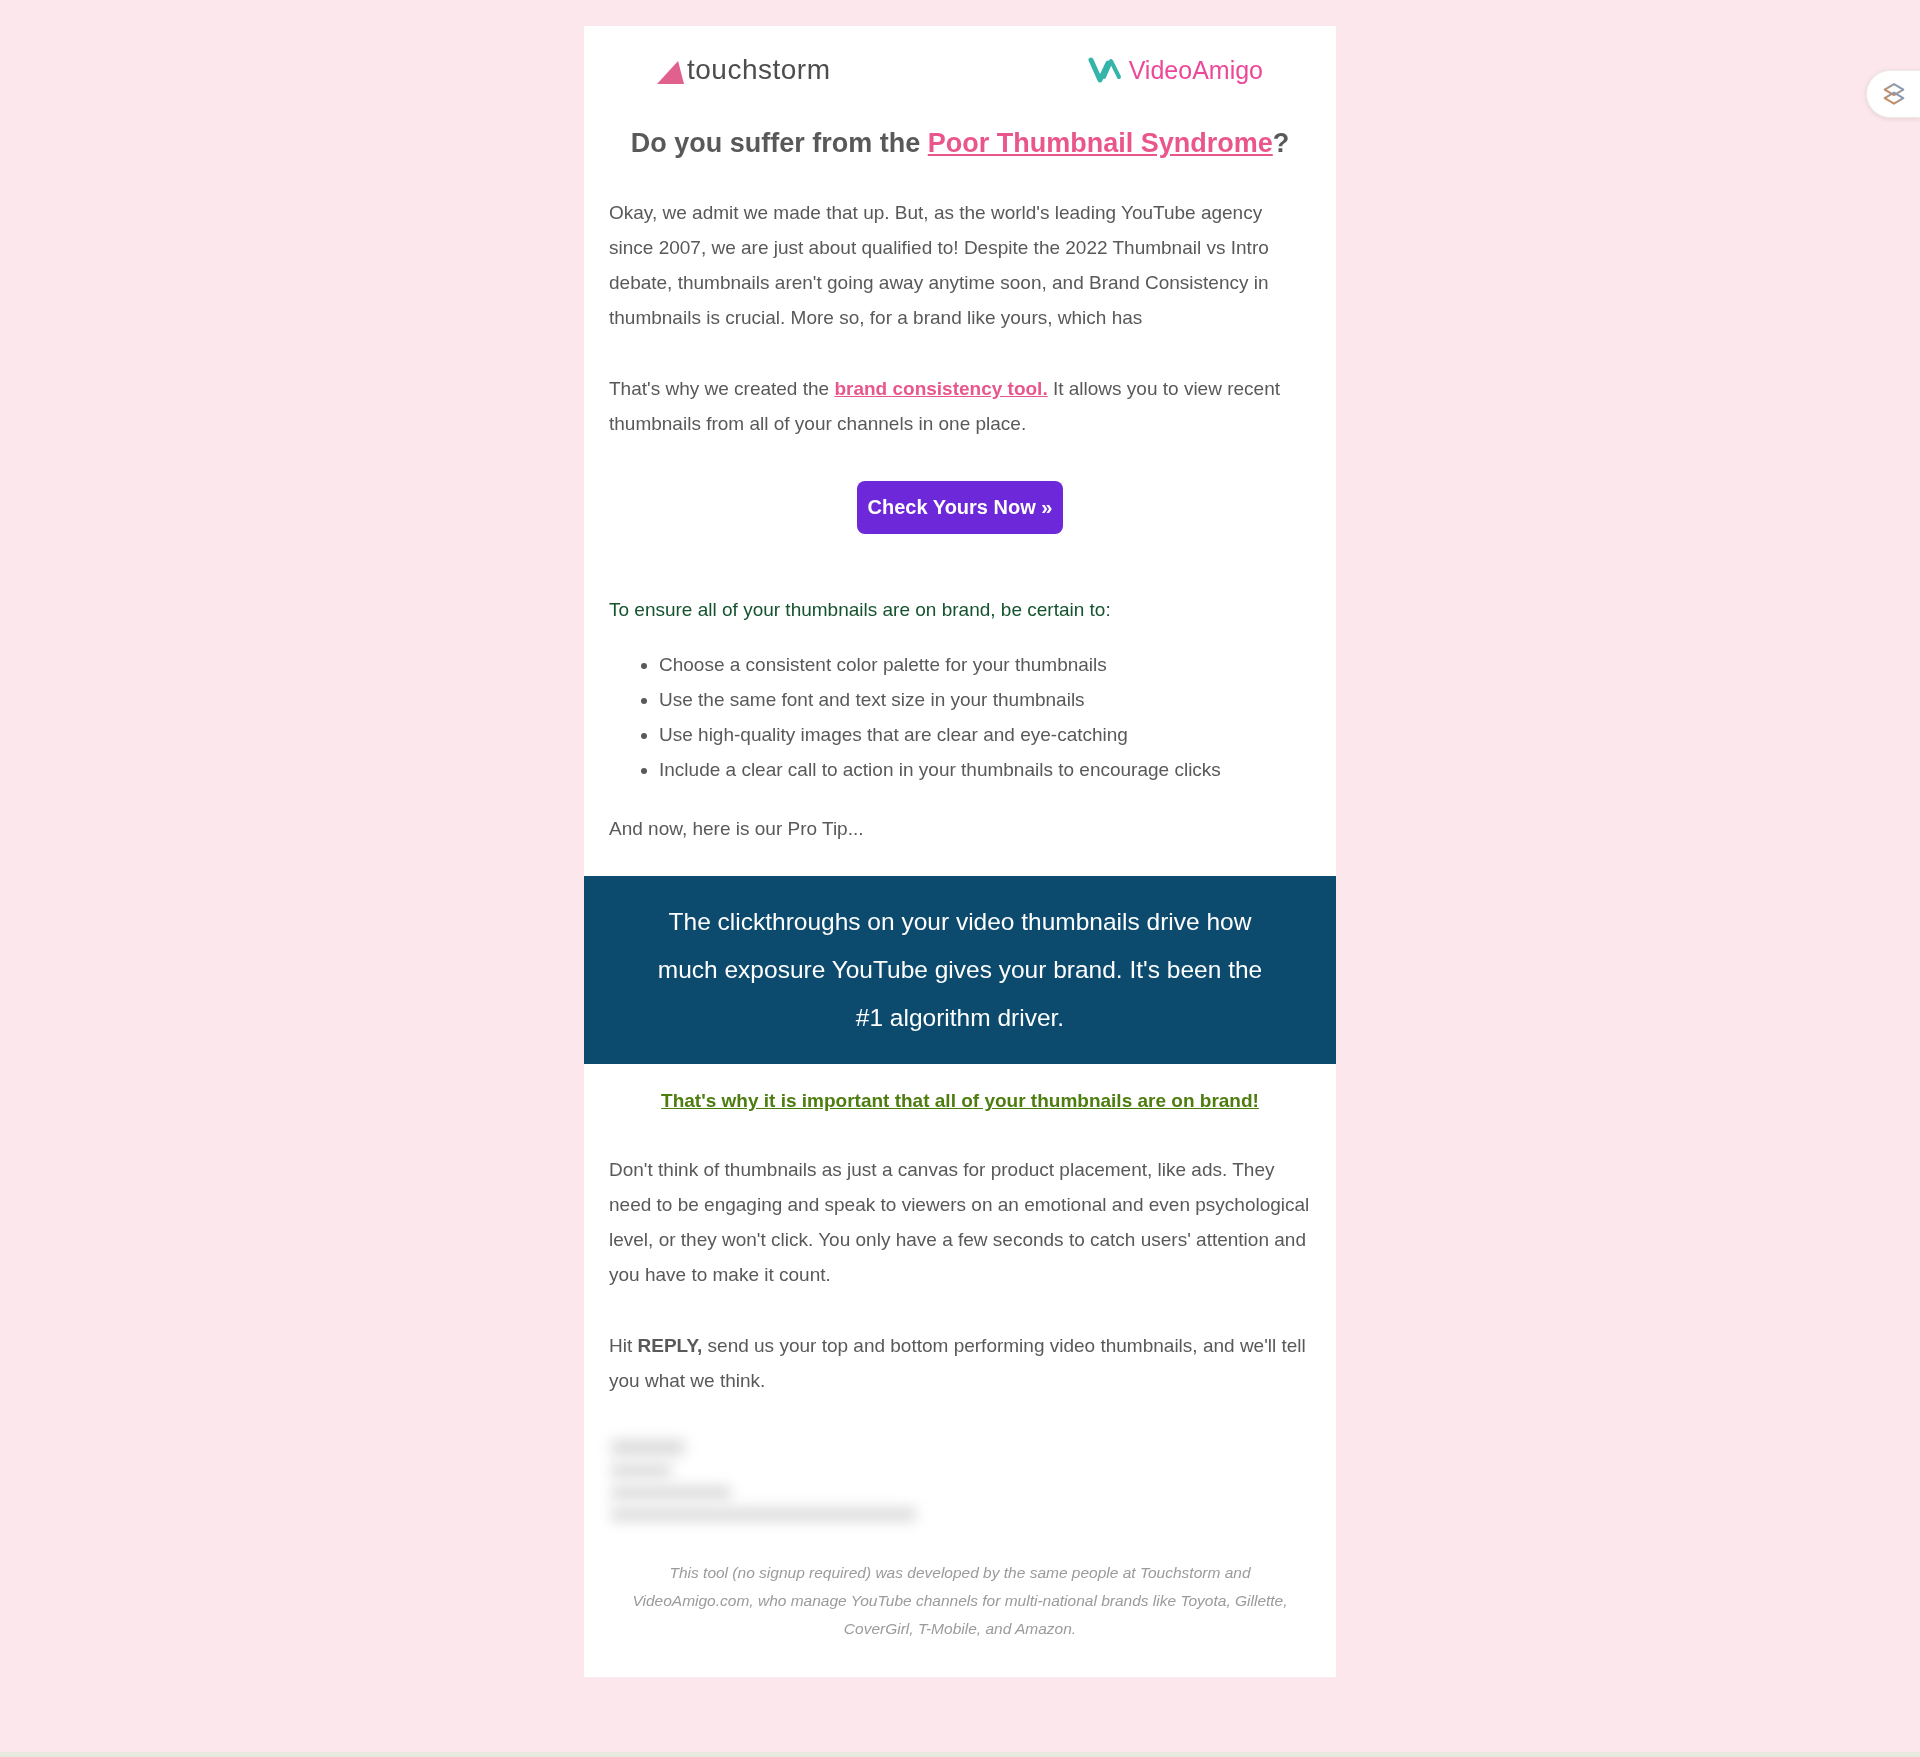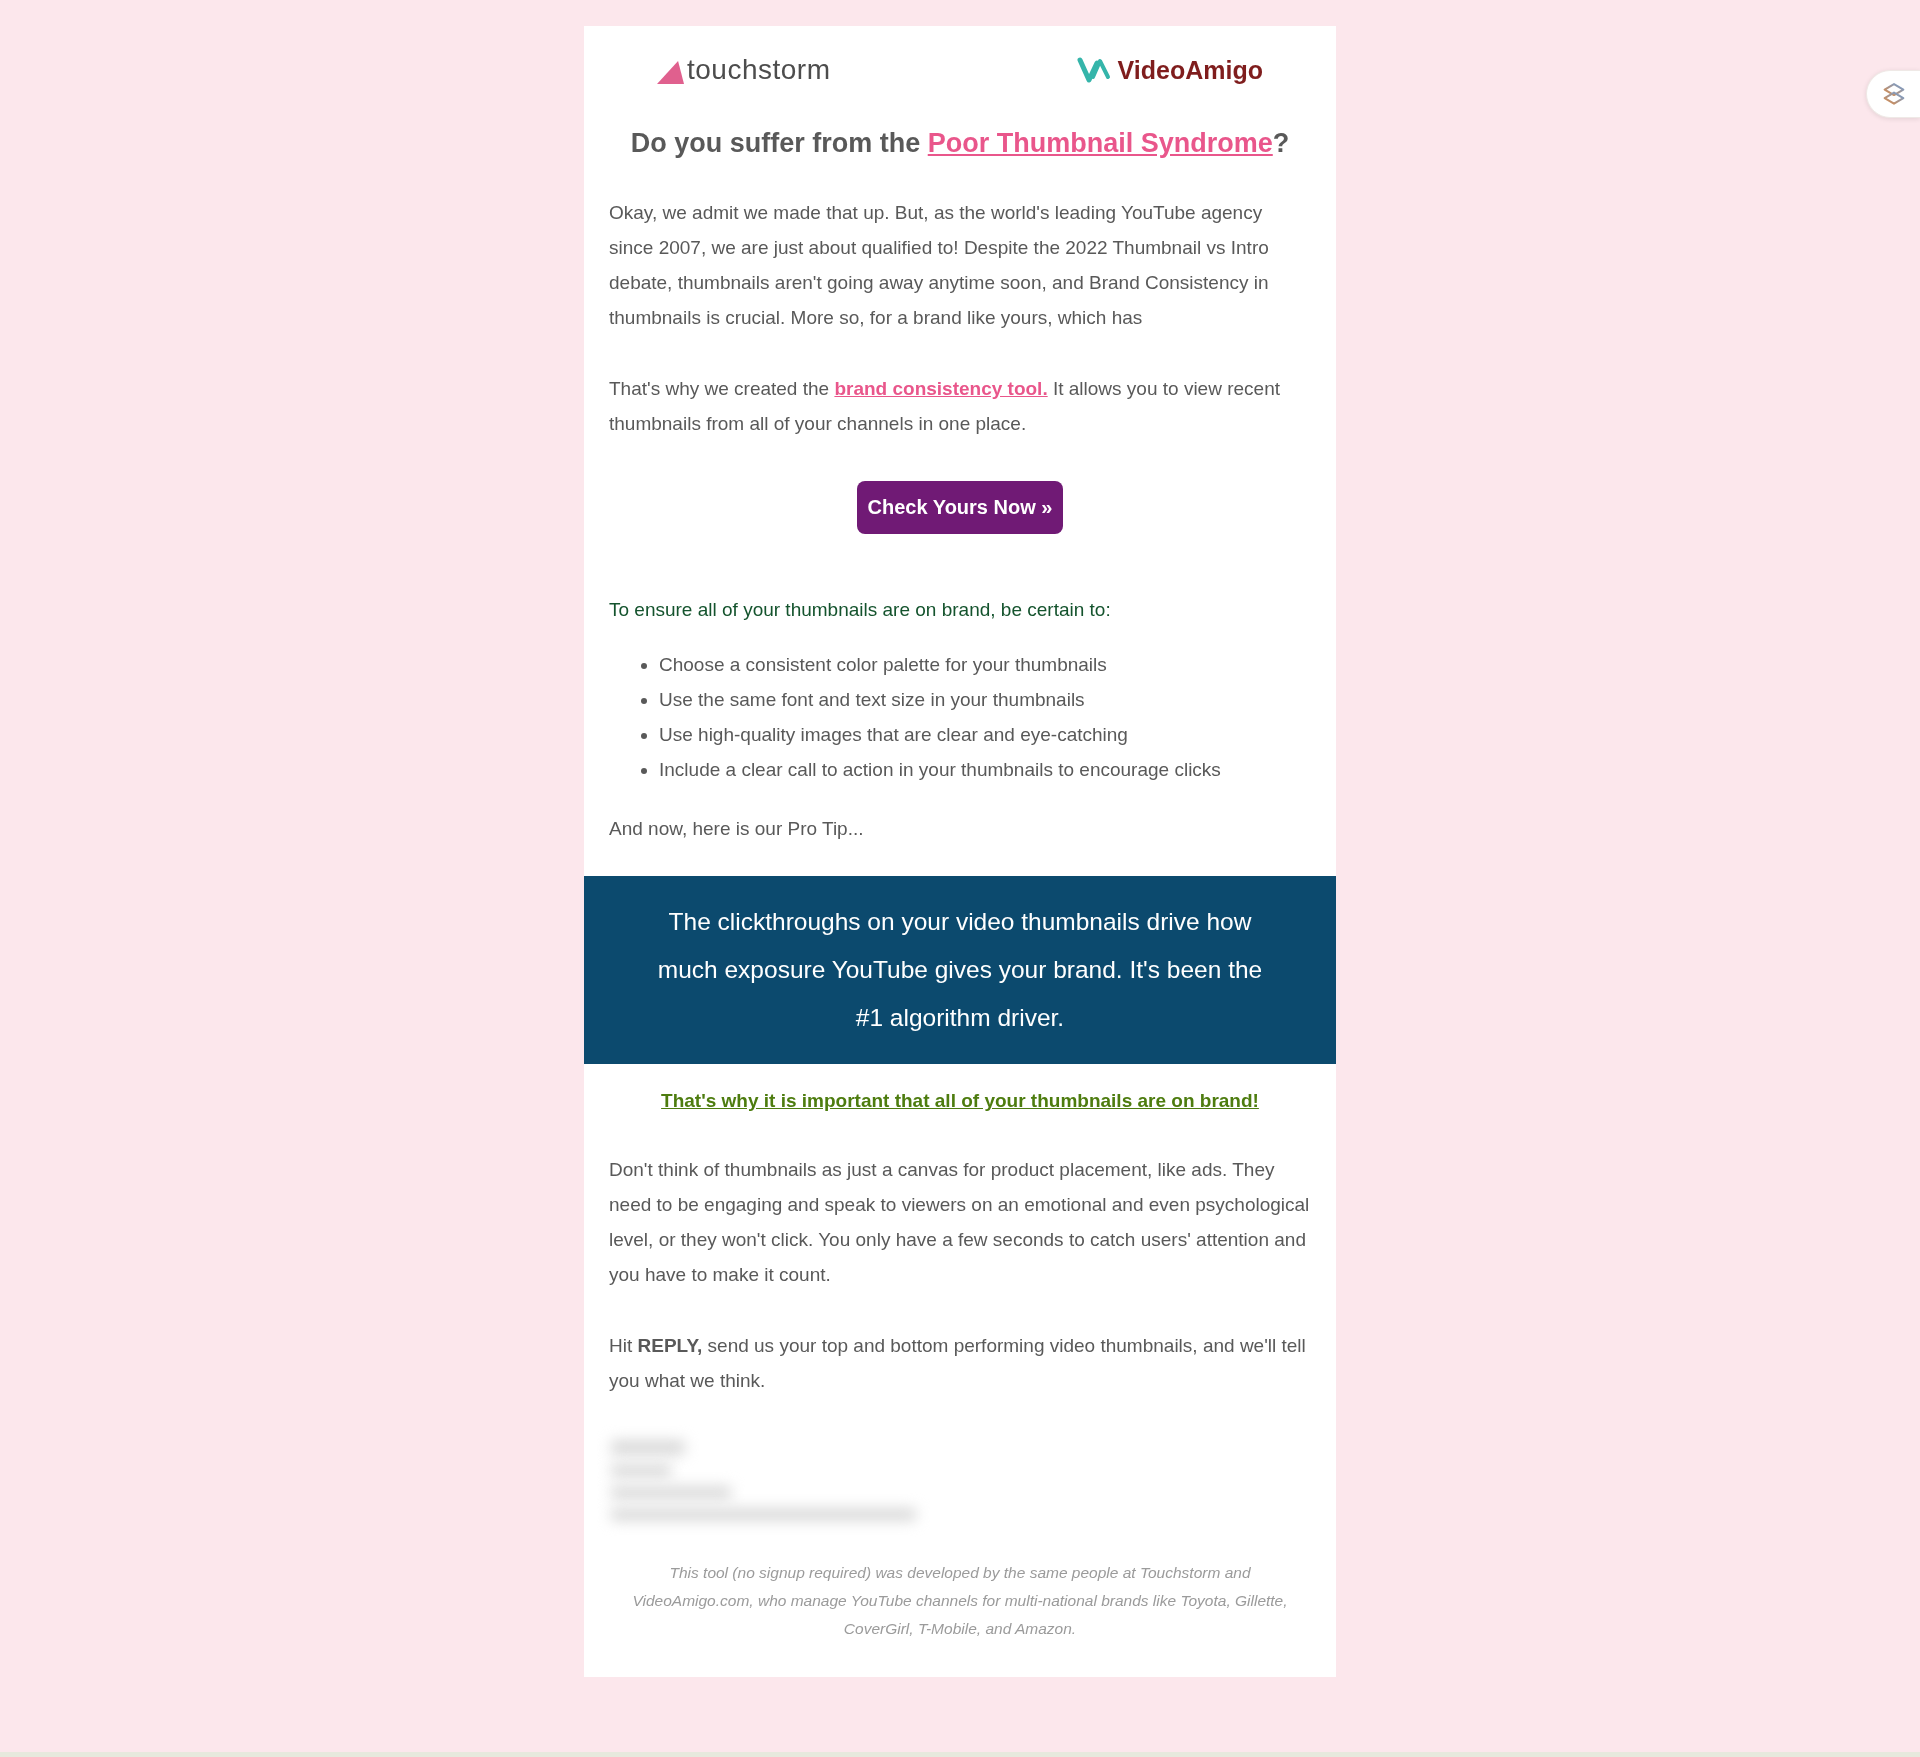--- a/index.html
+++ b/index.html
@@ -11,36 +11,36 @@
     width:752px; margin:0 auto; margin-top:26px;
     background:#ffffff; padding:24px 25px 34px 25px;
   }
 
   
   .logo-row { display:flex; justify-content:space-between; align-items:center; padding:4px 48px 0 48px; }
   .ts-logo { display:flex; align-items:flex-end; gap:3px; }
   .ts-triangle { width:27px; height:23px; background:#e0608e; clip-path:polygon(78% 0, 100% 100%, 0 100%); margin-bottom:2px; }
   .ts-text { font-size:28px; color:#4d4d4d; letter-spacing:0.5px; }
   .va-logo { display:flex; align-items:center; gap:5px; }
-  .va-text { font-size:25px; font-weight:bold; color:#7f1d1d; }
+  .va-text { font-size:25px; font-weight:normal; color:#ec4899; }
 
   
   .headline { text-align:center; margin-top:42px; font-size:27px; font-weight:bold; color:#595959; }
   .headline a, .plink { color:#e9568b; text-decoration:underline; cursor:pointer; }
 
   
   .para { margin:36px 0 0 0; font-size:19px; line-height:35px; color:#595959; }
   .para .block { display:block; }
   .bold { font-weight:bold; }
   .plink-bold { color:#e9568b; font-weight:bold; text-decoration:underline; cursor:pointer; }
 
   
   .cta-wrap { text-align:center; margin-top:40px; }
   .cta-btn {
-    display:inline-block; background:#701a75; color:#ffffff; font-weight:bold; font-size:20px;
+    display:inline-block; background:#6d28d9; color:#ffffff; font-weight:bold; font-size:20px;
     padding:15px 11px; border:none; border-radius:8px; cursor:pointer;
     font-family:"Liberation Sans", sans-serif;
   }
 
   
   .check-intro { margin-top:58px; font-size:19px; line-height:35px; color:#14532d; }
   ul.checklist { margin-top:20px; padding-left:50px; }
   ul.checklist li { font-size:19px; line-height:35px; color:#595959; }
   ul.checklist li::marker { color:#595959; }
 

